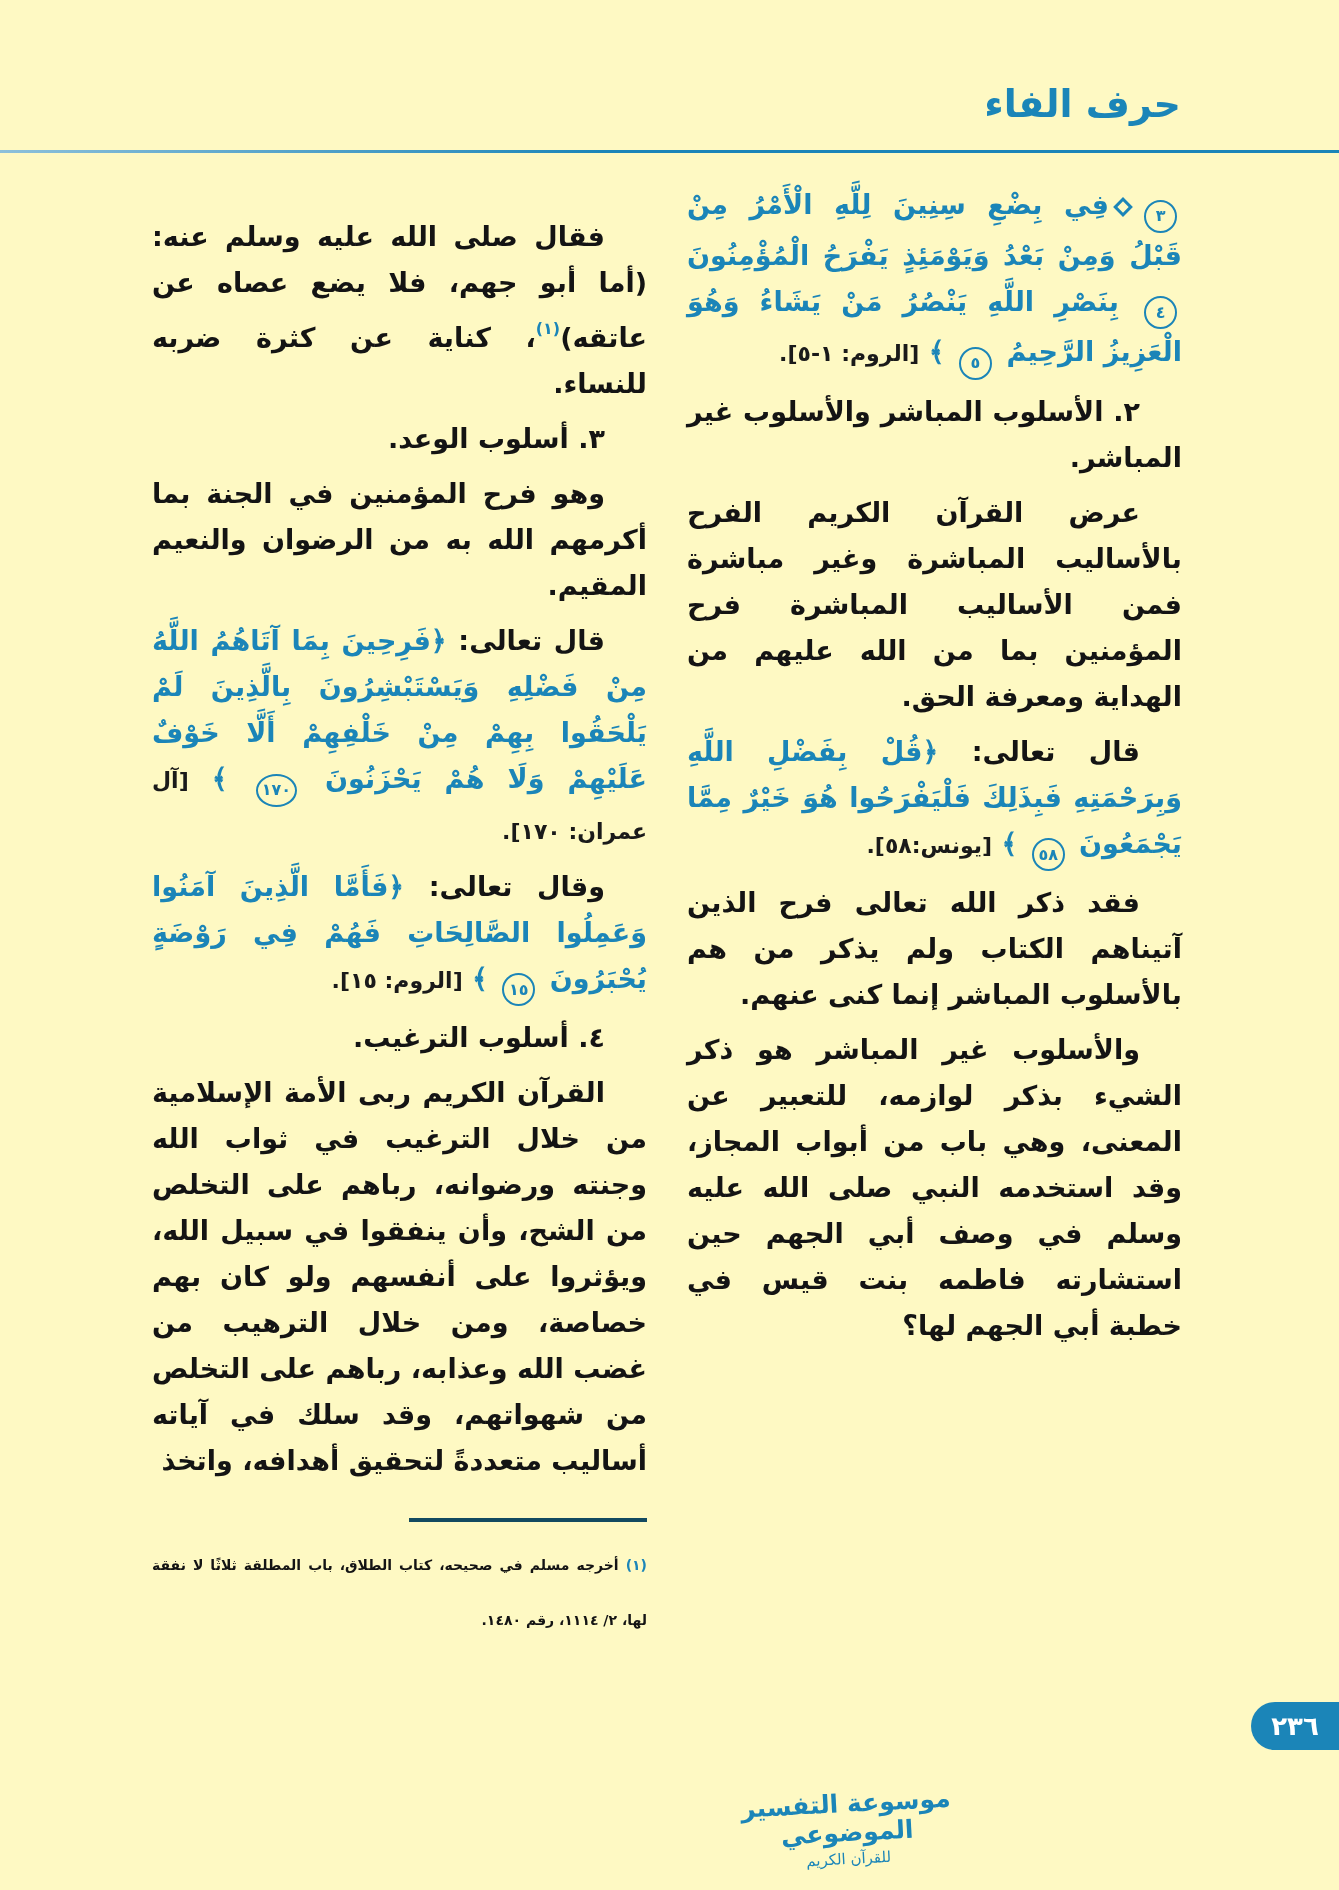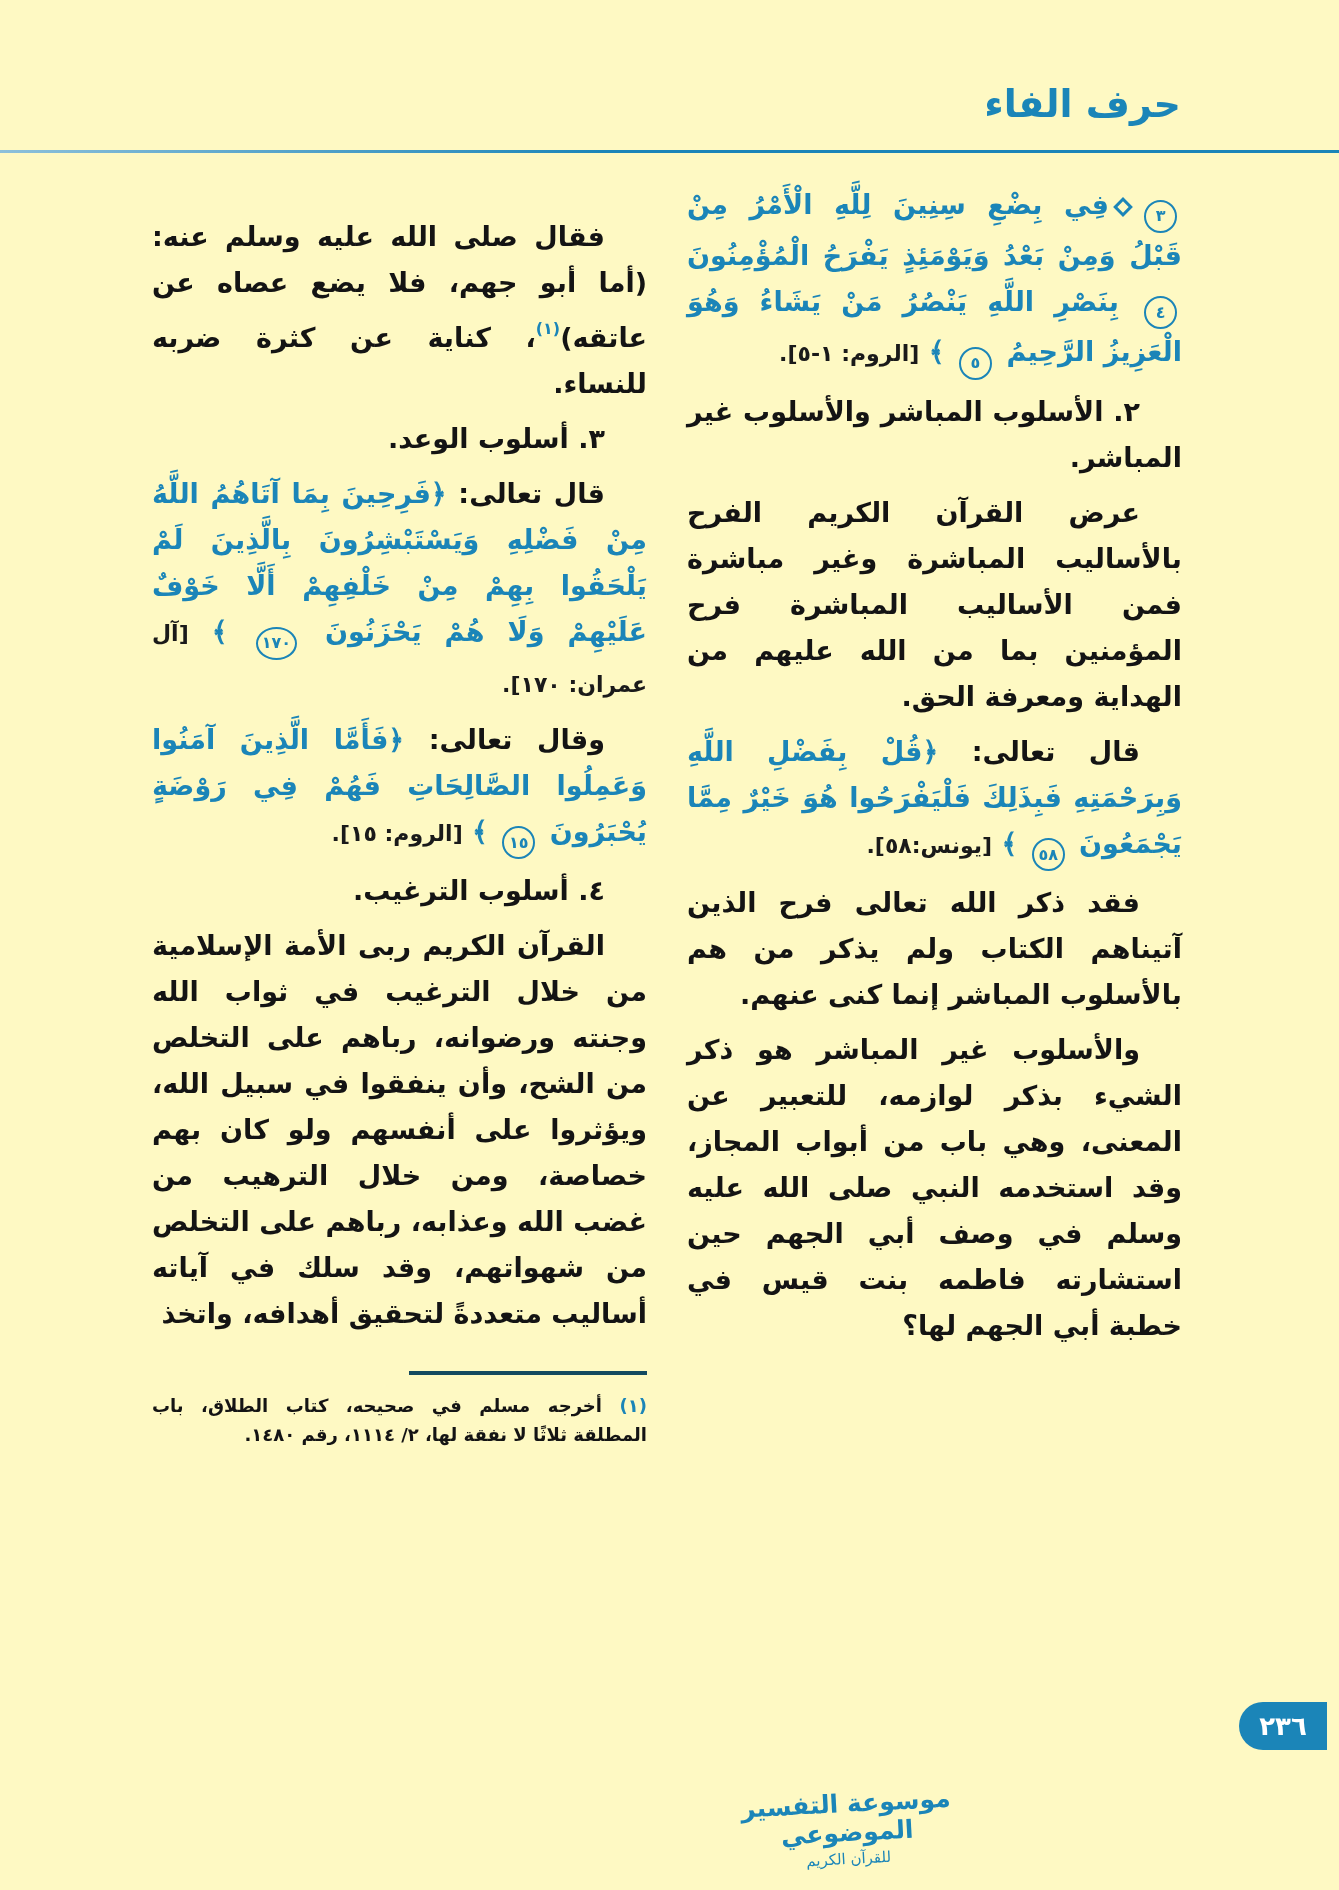--- a/index.html
+++ b/index.html
@@ -22,28 +22,28 @@
   .aya-num {
     display:inline-flex; align-items:center; justify-content:center;
     min-width:33px; height:33px; padding:0 4px; border:2px solid #1b85b8; border-radius:50%;
     color:#1b85b8; font-size:16px; line-height:1; margin:0 5px; vertical-align:-7px; text-indent:0;
   }
   .rub { display:inline-block; width:14px; height:14px; border:3px solid #1b85b8;
          transform:rotate(45deg); margin:0 9px 0 7px; }
   .sup { color:#1b85b8; font-size:16px; vertical-align:13px; }
   .footnote { margin-top:34px; }
   .fn-rule { width:48%; height:4px; background:#134a60; margin-bottom:16px; }
-  .fn-text { font-size:18px; line-height:29px; text-align:justify; font-weight:600; }
+  .fn-text { font-size:14px; line-height:55px; text-align:justify; font-weight:600; }
   .fn-marker { color:#1b85b8; }
   .emblem { position:absolute; bottom:22px; right:372px; width:240px; text-align:center;
             color:#1b85b8; transform:rotate(-3deg); }
   .emblem-l1 { font-size:25px; font-weight:bold; }
   .emblem-l2 { font-size:15px; margin-top:3px; }
   .page-badge {
-    position:absolute; right:12px; bottom:140px; width:88px; height:48px; background:#1b85b8;
+    position:absolute; right:0; bottom:140px; width:88px; height:48px; background:#1b85b8;
     border-radius:26px 0 0 26px; color:#ffffff; font-size:26px; font-weight:bold;
     display:flex; align-items:center; justify-content:center;
   }
 </style>
 </head>
 <body>
 
 <div class="page">
 
   <div class="header-title">حرف الفاء</div>
@@ -83,20 +83,21 @@
     </div>
 
     <div class="col">
 
       <p class="para indent hadith">
         <span>فقال صلى الله عليه وسلم عنه: (أما أبو جهم، فلا يضع عصاه عن عاتقه)</span><span class="sup">(١)</span><span>، كناية عن كثرة ضربه للنساء.</span>
       </p>
 
       <p class="para heading indent">٣. أسلوب الوعد.</p>
 
+      <p class="para indent">وهو فرح المؤمنين في الجنة بما أكرمهم الله به من الرضوان والنعيم المقيم.</p>
 
       <p class="para indent">
         <span>قال تعالى:</span>
         <span class="q">﴿فَرِحِينَ بِمَا آتَاهُمُ اللَّهُ مِنْ فَضْلِهِ وَيَسْتَبْشِرُونَ بِالَّذِينَ لَمْ يَلْحَقُوا بِهِمْ مِنْ خَلْفِهِمْ أَلَّا خَوْفٌ عَلَيْهِمْ وَلَا هُمْ يَحْزَنُونَ</span>
         <span class="aya-num">١٧٠</span>
         <span class="q">﴾</span>
         <span class="ref">[آل عمران: ١٧٠].</span>
       </p>
 
 

